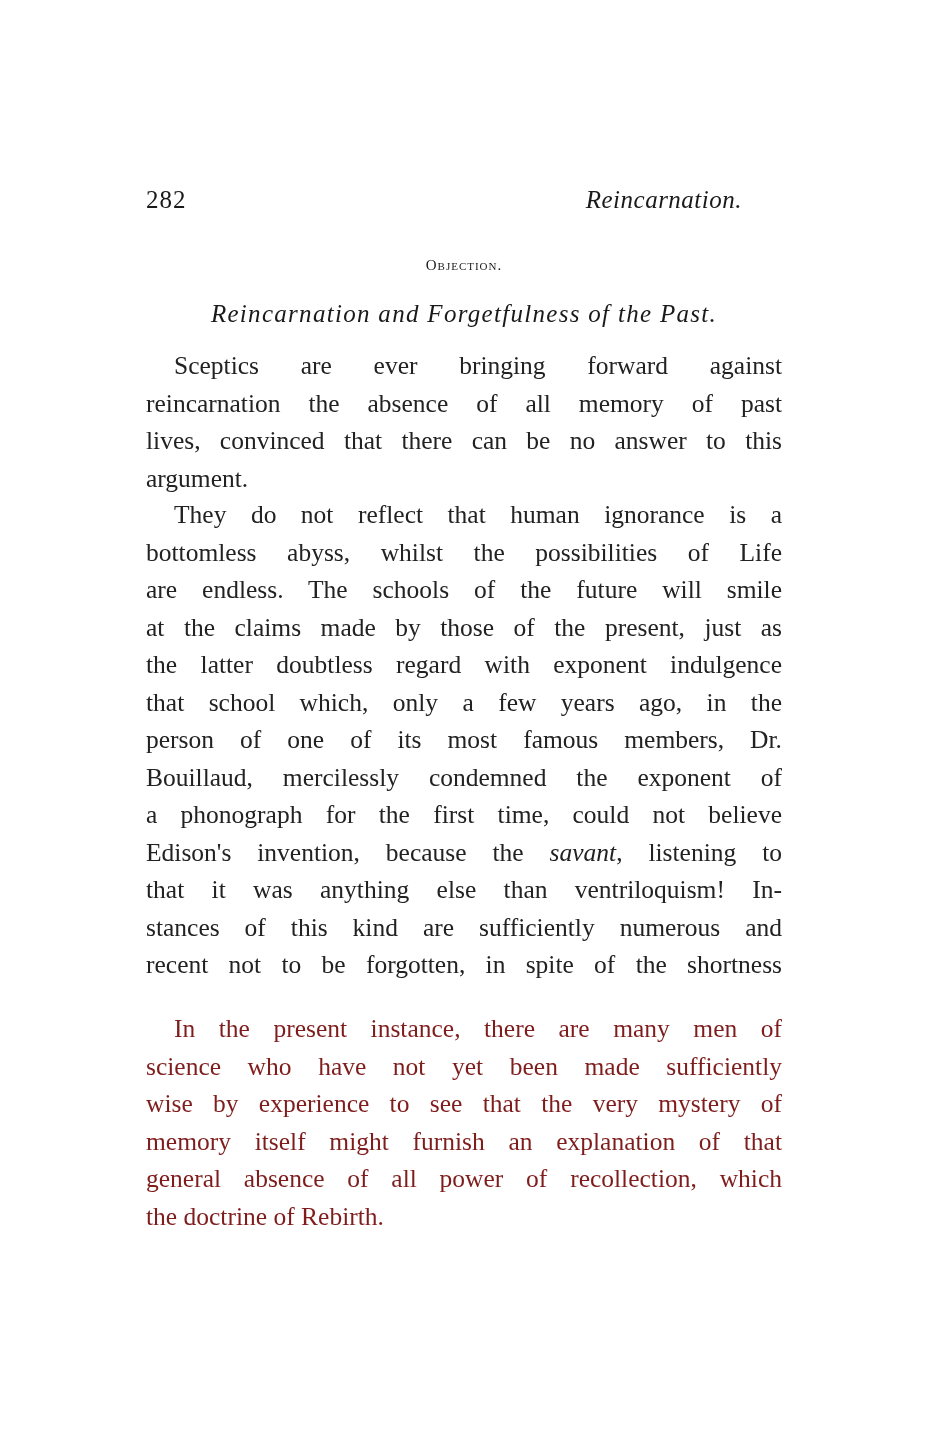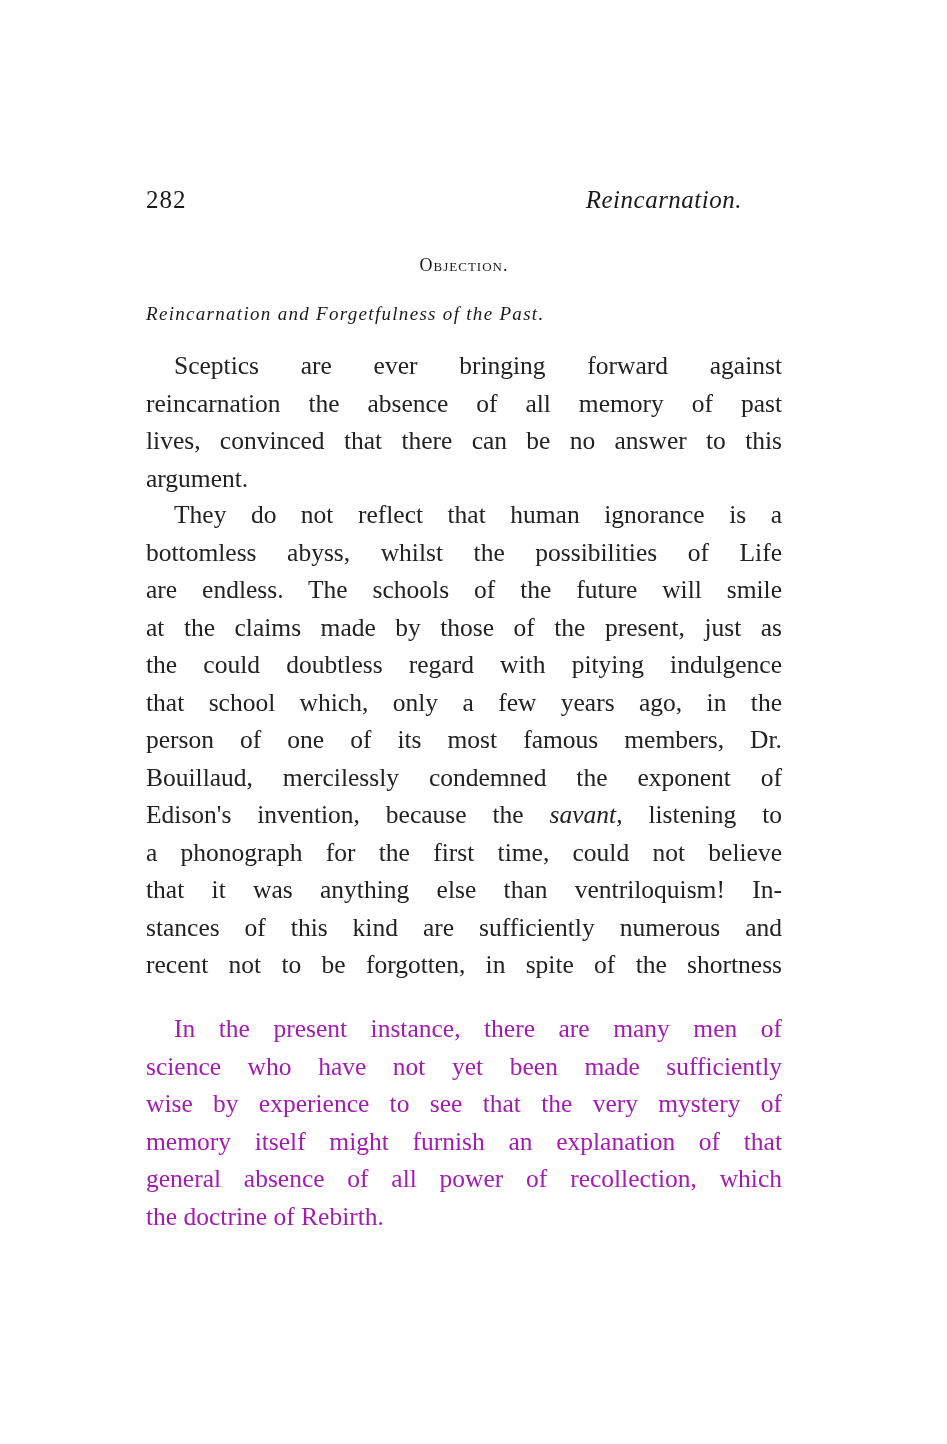--- a/index.html
+++ b/index.html
@@ -43,32 +43,32 @@
       font-style: italic;
       letter-spacing: 0.5px;
       padding-right: 40px;
     }
     .section-heading {
       position: absolute;
       left: 146px;
       width: 636px;
       top: 225px;
       text-align: center;
-      font-size: 18px;
+      font-size: 15px;
       line-height: 32px;
       font-variant: small-caps;
       letter-spacing: 1px;
     }
     .section-subheading {
       position: absolute;
       left: 146px;
       width: 636px;
       top: 273px;
-      text-align: left;
-      font-size: 19px;
+      text-align: center;
+      font-size: 25px;
       line-height: 34px;
       font-style: italic;
       letter-spacing: 1.3px;
     }
     .body-text {
       position: absolute;
       left: 146px;
       width: 636px;
       font-size: 25.5px;
       color: #222;
@@ -83,21 +83,21 @@
     }
     .line.last {
       text-align-last: left;
     }
     .line.indent {
       padding-left: 28px;
     }
     .para-1 { top: 323px; }
     .para-2 { top: 472px; }
     .para-3 { top: 986px; }
-    .para-3 .line { color: #a21caf; }
+    .para-3 .line { color: #7f1d1d; }
     em { font-style: italic; }
   </style>
 </head>
 <body>
 
 <div class="page">
 
   <div class="running-head">
     <span class="page-number">282</span>
     <span class="running-title">Reincarnation.</span>
@@ -111,26 +111,26 @@
     <span class="line">reincarnation the absence of all memory of past</span>
     <span class="line">lives, convinced that there can be no answer to this</span>
     <span class="line last">argument.</span>
   </div>
 
   <div class="body-text para-2">
     <span class="line indent">They do not reflect that human ignorance is a</span>
     <span class="line">bottomless abyss, whilst the possibilities of Life</span>
     <span class="line">are endless.  The schools of the future will smile</span>
     <span class="line">at the claims made by those of the present, just as</span>
-    <span class="line">the could doubtless regard with pitying indulgence</span>
+    <span class="line">the latter doubtless regard with exponent indulgence</span>
     <span class="line">that school which, only a few years ago, in the</span>
     <span class="line">person of one of its most famous members, Dr.</span>
     <span class="line">Bouillaud, mercilessly condemned the exponent of</span>
+    <span class="line">a phonograph for the first time, could not believe</span>
     <span class="line"><span>Edison's invention, because the </span><em>savant</em><span>, listening to</span></span>
-    <span class="line">a phonograph for the first time, could not believe</span>
     <span class="line">that it was anything else than ventriloquism!  In-</span>
     <span class="line">stances of this kind are sufficiently numerous and</span>
     <span class="line">recent not to be forgotten, in spite of the shortness</span>
   </div>
 
   <div class="body-text para-3">
     <span class="line indent">In the present instance, there are many men of</span>
     <span class="line">science who have not yet been made sufficiently</span>
     <span class="line">wise by experience to see that the very mystery of</span>
     <span class="line">memory itself might furnish an explanation of that</span>

